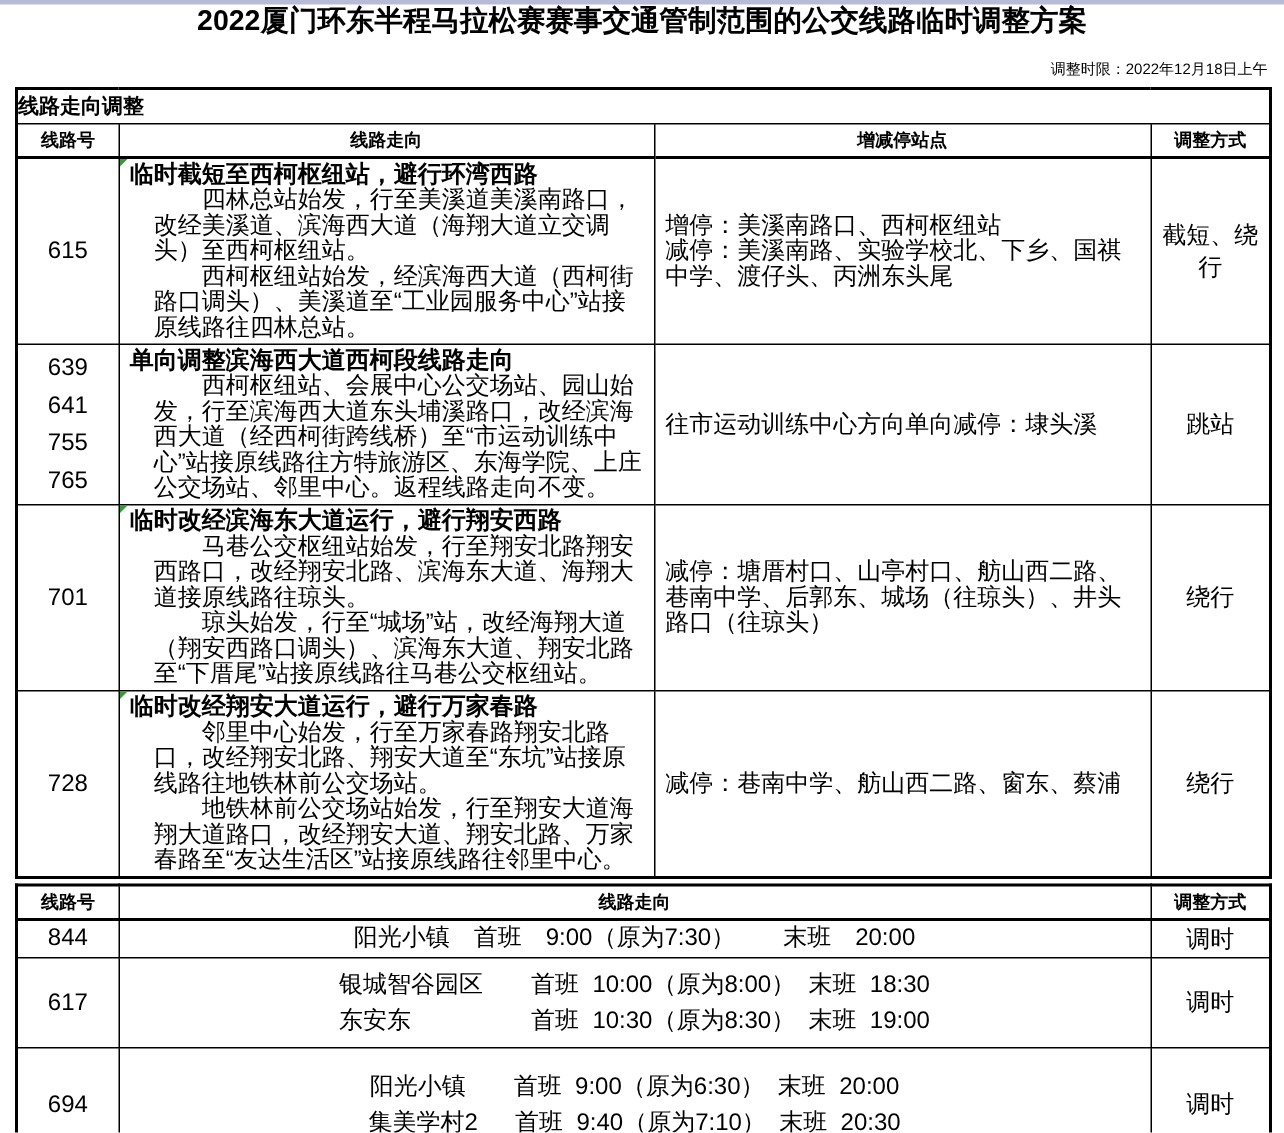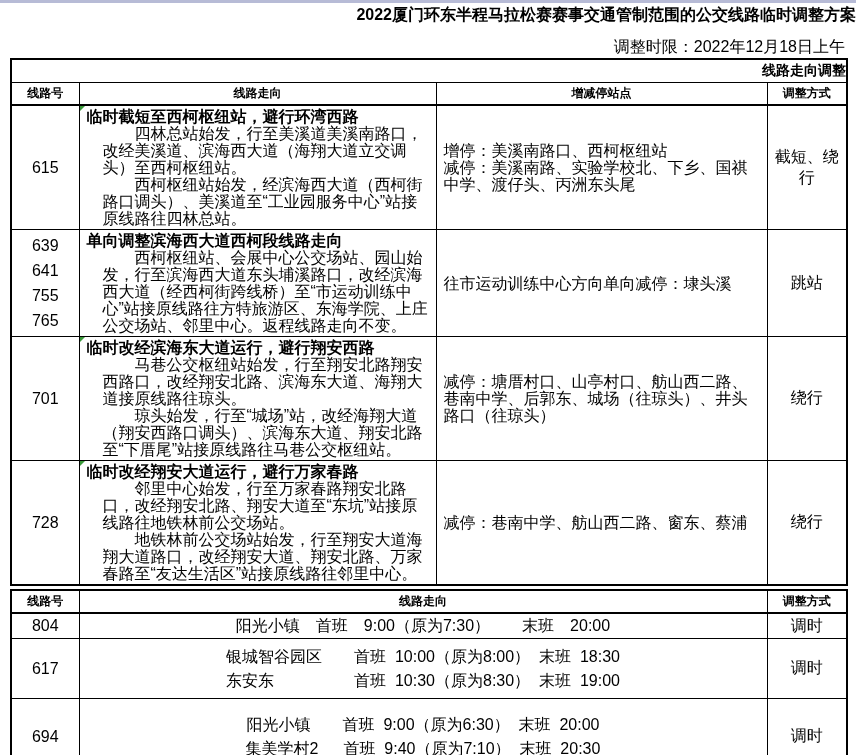--- a/index.html
+++ b/index.html
@@ -5,41 +5,41 @@
   html,body { margin:0; padding:0; }
   body {
     width:856px; height:755px;
     background:#ffffff; color:#000;
     font-family:"Liberation Sans","DejaVu Sans",sans-serif;
     font-size:12px;
     overflow:hidden;
   }
   .top-strip { width:856px; height:3px; background:#b7bbd6; }
   .page-title {
-    text-align:right; font-size:16px; font-weight:bold;
+    text-align:center; font-size:19px; font-weight:bold;
     margin:2px 0 0 0; line-height:20px;
   }
   .time-limit {
-    text-align:right; font-size:16px;
+    text-align:right; font-size:10px;
     margin:15px 11px 4px 0; line-height:14px;
   }
   table {
     border-collapse:collapse; table-layout:fixed;
     margin-left:10px; width:836px;
     border:2px solid #000;
   }
   #schedule-table { margin-top:3px; }
   td {
     border:1px solid #000;
     font-size:16px; padding:0 4px;
     vertical-align:middle;
     word-break:break-all;
   }
   tr.section-row td {
-    font-weight:bold; font-size:14px; text-align:right;
+    font-weight:bold; font-size:14px; text-align:left;
     height:22px; padding:0;
   }
   tr.header-row td {
     font-weight:bold; font-size:12px; text-align:center;
     height:21px; border-bottom:2px solid #000;
   }
   .num-cell { text-align:center; }
   .num-line { line-height:25px; }
   .route-cell { position:relative; padding:2px 7px; line-height:17px; }
   .route-title { font-weight:bold; }
@@ -155,21 +155,21 @@
       <col style="width:80px">
     </colgroup>
   <tbody>
   <tr class="header-row">
     <td>线路号</td>
     <td>线路走向</td>
     <td>调整方式</td>
   </tr>
 
   <tr>
-    <td class="num-cell" style="height:24px;">804</td>
+    <td class="num-cell" style="height:24px;">844</td>
     <td class="sched-cell">
       <div class="sched-line">阳光小镇　首班　9:00（原为7:30）　　末班　20:00</div>
     </td>
     <td class="method-cell">调时</td>
   </tr>
 
   <tr>
     <td class="num-cell" style="height:59px;">617</td>
     <td class="sched-cell">
       <div class="sched-line">银城智谷园区　　首班  10:00（原为8:00）  末班  18:30</div>

